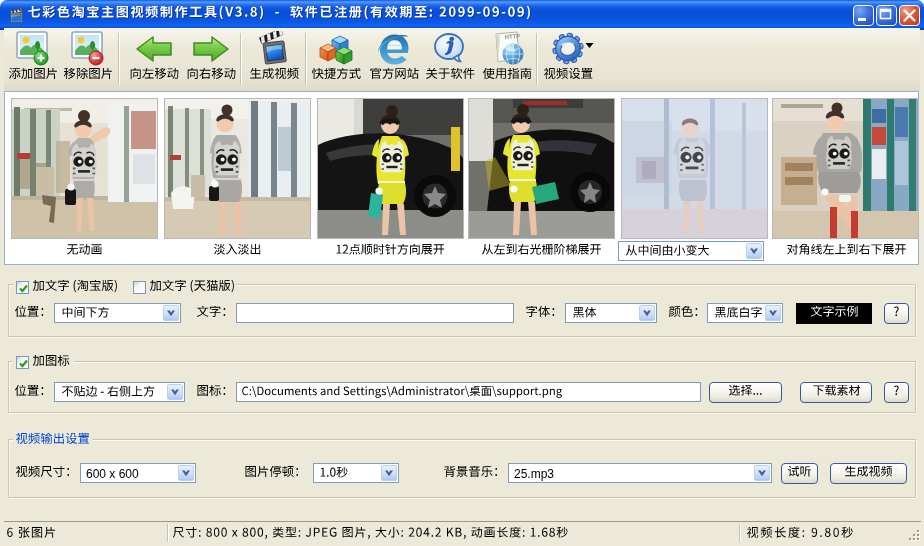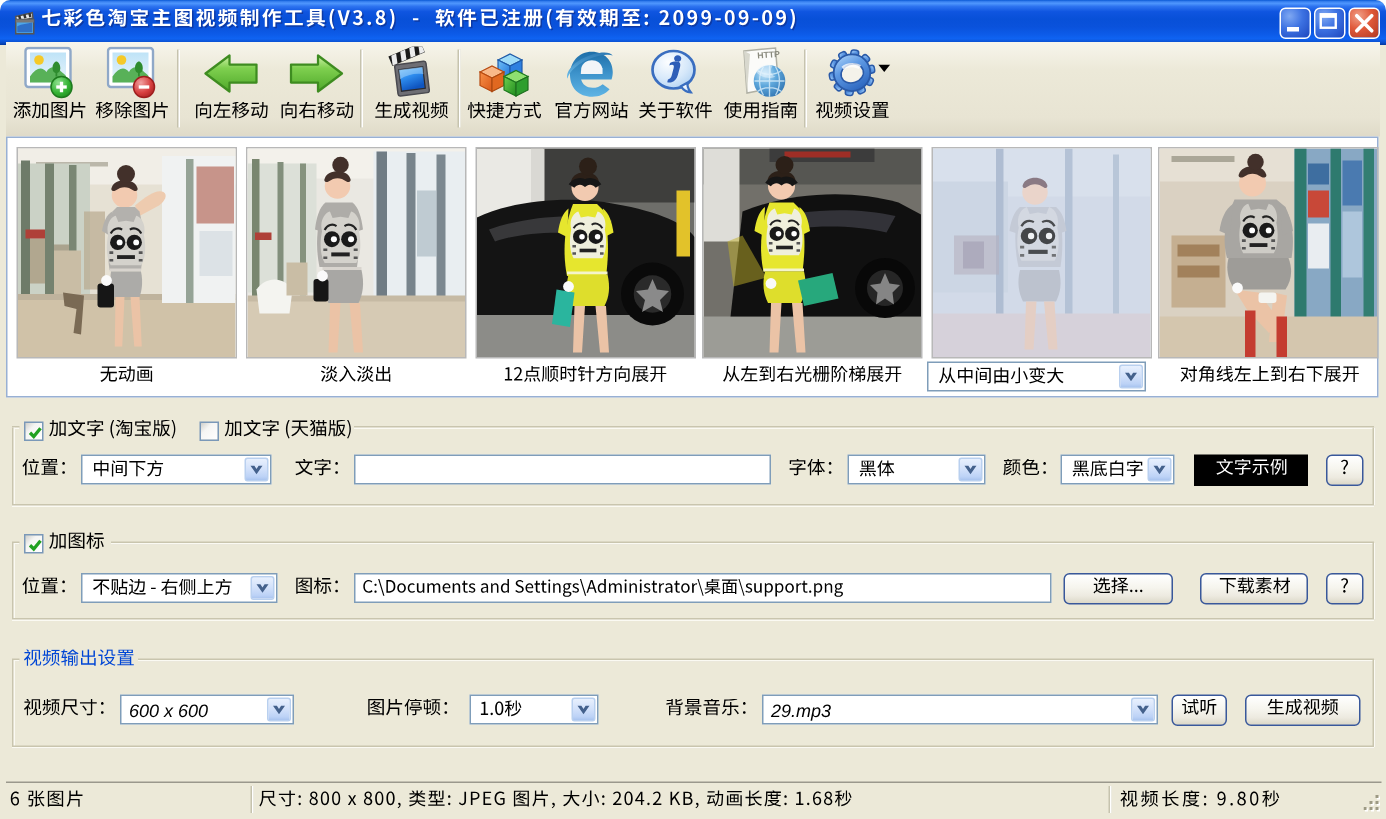--- a/index.html
+++ b/index.html
@@ -28,21 +28,21 @@
 .gvert{position:absolute;width:1px;background:#C9C5AE;border-right:1px solid #FBFAF3;}
 .combo{position:absolute;height:20px;background:#fff;border:1px solid #7F9DB9;box-sizing:border-box;}
 .combo .cv{position:absolute;left:6px;top:3px;}
 .carr{position:absolute;right:1px;top:1px;bottom:1px;width:16px;
  background:linear-gradient(180deg,#E8F0FD 0%,#D1E0FA 50%,#BCD2F6 85%,#A9C4EF 100%);
  border:1px solid #B9D0EF;border-radius:2px;box-sizing:border-box;display:flex;align-items:center;justify-content:center;}
 .input{position:absolute;height:20px;background:#fff;border:1px solid #7F9DB9;box-sizing:border-box;}
 .btn{position:absolute;height:21px;background:linear-gradient(180deg,#FFFFFF 0%,#F6F5EE 45%,#EDEAE0 75%,#DCD8C8 100%);
  border:1px solid #39589B;border-radius:4px;box-sizing:border-box;display:flex;align-items:center;justify-content:center;}
 .cb{position:absolute;width:13px;height:13px;background:linear-gradient(135deg,#CFCFCB 0%,#F5F5F3 35%,#fff 100%);border:1px solid #7A98B8;box-sizing:border-box;}
-.lbl{position:absolute;font-style:italic;}
+.lbl{position:absolute;}
 
 #status{position:absolute;left:4px;top:521px;width:917px;height:22px;background:#ece9d8;border-top:1px solid #9a988c;}
 .ssep{position:absolute;top:2px;width:1px;height:18px;background:#C6C3AE;border-right:1px solid #fff;}
 </style></head><body>
 <div id="win">
 
 <div id="titlebar"></div>
 <svg class="abs" style="left:8px;top:7px" width="17" height="17" viewBox="0 0 17 17">
 <path d="M2.5 4 13.5 1.5 14 5 3 7.5Z" fill="#E8E8E8" stroke="#555" stroke-width="1"></path>
 <path d="M4 3.6 5.6 3.2 6.3 5.8 4.7 6.2Z M7.4 2.8 9 2.4 9.7 5 8.1 5.4Z M10.8 2 12.4 1.7 13 4.2 11.5 4.6Z" fill="#333"></path>
@@ -794,21 +794,21 @@
       </svg>
     </div>
 <div class="combo" style="left:508px;top:463px;width:264px">
       <div class="cv"></div>
       <div class="carr">
         <svg width="10" height="7" viewBox="0 0 10 7">
           <path d="M1 0.5h2.6L5 2.6 6.4 0.5H9L5 6.2Z" fill="#44618C"></path>
         </svg>
       </div>
     </div>
-<div class="lbl" style="left:514px;top:467px;font-family:'Liberation Sans',sans-serif;font-size:12px;color:#000">29.mp3</div>
+<div class="lbl" style="left:514px;top:467px;font-family:'Liberation Sans',sans-serif;font-size:12px;color:#000">25.mp3</div>
 <div class="btn" style="left:781px;top:463px;width:37px">
       <svg class="t" width="25" height="15" viewBox="0 0 25 15">
         <path fill="#000" d="M1.9 0.3C2.6 0.8 3.3 1.6 3.7 2.1L4.3 1.5C3.9 1 3.2 0.3 2.5 -0.3ZM9.8 0C10.3 0.6 10.9 1.3 11.1 1.8L11.8 1.3C11.5 0.9 11 0.2 10.4 -0.3ZM1.1 3.3V4.2H2.8V8.5C2.8 9 2.4 9.3 2.2 9.5C2.3 9.6 2.6 10 2.6 10.2C2.8 10 3.2 9.8 5.2 8.4C5.1 8.3 5 7.9 5 7.7L3.6 8.5V3.3ZM8.6 -0.4 8.6 2H4.7V2.9H8.7C8.9 7.4 9.4 10.5 10.9 10.5C11.4 10.5 11.9 10 12.1 8C11.9 7.9 11.6 7.7 11.4 7.5C11.3 8.7 11.2 9.3 11 9.3C10.2 9.3 9.7 6.6 9.5 2.9H12V2H9.5C9.5 1.2 9.5 0.4 9.5 -0.4ZM4.8 8.9 5.1 9.7C6.1 9.4 7.4 9 8.6 8.7L8.5 7.9L7.1 8.3V5.5H8.3V4.6H5V5.5H6.3V8.5Z M18.2 0.8V3.9C18.2 5.8 18.1 8.2 16.8 9.9C17 10 17.4 10.4 17.5 10.5C18.8 8.8 19.1 6.2 19.1 4.3H21.4V10.5H22.4V4.3H23.9V3.4H19.1V1.4C20.6 1.1 22.2 0.7 23.4 0.3L22.6 -0.4C21.6 0 19.8 0.5 18.2 0.8ZM13.4 0.6V8.5H14.3V7.6H16.7V0.6ZM14.3 1.5H15.8V6.7H14.3Z"></path>
       </svg>
     </div>
 <div class="btn" style="left:830px;top:463px;width:77px">
       <svg class="t" width="49" height="15" viewBox="0 0 49 15">
         <path fill="#000" d="M3.4 -0.3C2.9 1.4 2.1 3.1 1.1 4.2C1.4 4.3 1.8 4.5 2 4.7C2.4 4.2 2.8 3.5 3.2 2.7H6.1V5.4H2.5V6.2H6.1V9.3H1.2V10.2H11.9V9.3H7V6.2H10.9V5.4H7V2.7H11.3V1.8H7V-0.5H6.1V1.8H3.6C3.9 1.2 4.1 0.6 4.3 -0.1Z M19 -0.5C19 0.2 19.1 0.9 19.1 1.6H14V4.9C14 6.5 13.9 8.6 12.9 10C13.1 10.2 13.5 10.5 13.7 10.6C14.8 9.1 15 6.6 15 4.9V4.9H17.2C17.1 6.9 17.1 7.7 16.9 7.9C16.8 8 16.7 8 16.5 8C16.3 8 15.8 8 15.2 7.9C15.4 8.2 15.5 8.5 15.5 8.8C16.1 8.8 16.6 8.8 17 8.8C17.3 8.8 17.5 8.7 17.7 8.4C17.9 8.1 18 7.1 18 4.4C18 4.3 18.1 4 18.1 4H15V2.4H19.1C19.3 4.4 19.6 6.2 20 7.5C19.2 8.4 18.3 9.2 17.3 9.8C17.4 9.9 17.8 10.3 17.9 10.5C18.8 9.9 19.7 9.3 20.4 8.5C20.9 9.7 21.7 10.5 22.6 10.5C23.5 10.5 23.9 9.9 24 7.8C23.8 7.7 23.4 7.5 23.2 7.3C23.2 8.9 23 9.6 22.7 9.6C22.1 9.6 21.5 8.9 21.1 7.7C22 6.5 22.7 5.2 23.2 3.6L22.3 3.4C21.9 4.6 21.4 5.7 20.7 6.6C20.4 5.5 20.2 4 20.1 2.4H23.9V1.6H20C20 0.9 20 0.2 20 -0.5ZM20.6 0.1C21.3 0.5 22.2 1.1 22.7 1.6L23.3 0.9C22.8 0.5 21.8 -0.1 21.1 -0.4Z M29.9 0.1V6.5H30.8V0.9H34.5V6.5H35.4V0.1ZM26.3 -0C26.8 0.4 27.2 1.1 27.5 1.5L28.2 1C28 0.6 27.5 0 27 -0.5ZM32.1 1.8V4.2C32.1 6 31.8 8.3 28.7 9.9C28.9 10 29.2 10.4 29.3 10.6C31.1 9.6 32.1 8.3 32.6 7V9.4C32.6 10.2 32.9 10.4 33.7 10.4H34.8C35.8 10.4 36 9.9 36.1 8C35.9 7.9 35.6 7.8 35.3 7.6C35.3 9.4 35.2 9.7 34.8 9.7H33.8C33.5 9.7 33.4 9.6 33.4 9.3V6.3H32.8C33 5.6 33 4.8 33 4.2V1.8ZM25.3 1.6V2.4H28.2C27.5 3.9 26.2 5.4 25 6.3C25.1 6.4 25.3 6.9 25.4 7.2C25.9 6.8 26.3 6.4 26.8 5.9V10.5H27.6V5.4C28.1 5.9 28.6 6.6 28.8 7L29.4 6.3C29.2 6 28.3 5 27.9 4.5C28.4 3.7 28.9 2.8 29.3 1.9L28.8 1.5L28.6 1.6Z M44.9 3.6C44.9 7.8 44.8 9.2 41.9 10C42 10.1 42.2 10.4 42.3 10.6C45.4 9.7 45.6 8.1 45.7 3.6ZM45.2 8.6C46 9.2 47.1 10.1 47.6 10.6L48.1 10C47.6 9.5 46.5 8.7 45.7 8.1ZM41.6 5C41 7.5 39.6 9.1 37.1 9.9C37.3 10.1 37.5 10.4 37.6 10.6C40.3 9.6 41.8 7.9 42.4 5.1ZM38.1 4.8C37.9 5.7 37.5 6.6 36.9 7.2C37.1 7.3 37.5 7.5 37.6 7.7C38.1 7 38.6 6 38.9 5ZM43 2.3V8H43.8V3H46.7V7.9H47.6V2.3H45.4L45.9 1H47.9V0.2H42.7V1H45C44.9 1.4 44.7 1.9 44.6 2.3ZM37.9 0.6V3.3H37V4.1H39.5V7.7H40.3V4.1H42.5V3.3H40.5V1.8H42.2V1H40.5V-0.5H39.7V3.3H38.6V0.6Z"></path>
       </svg>
     </div>

